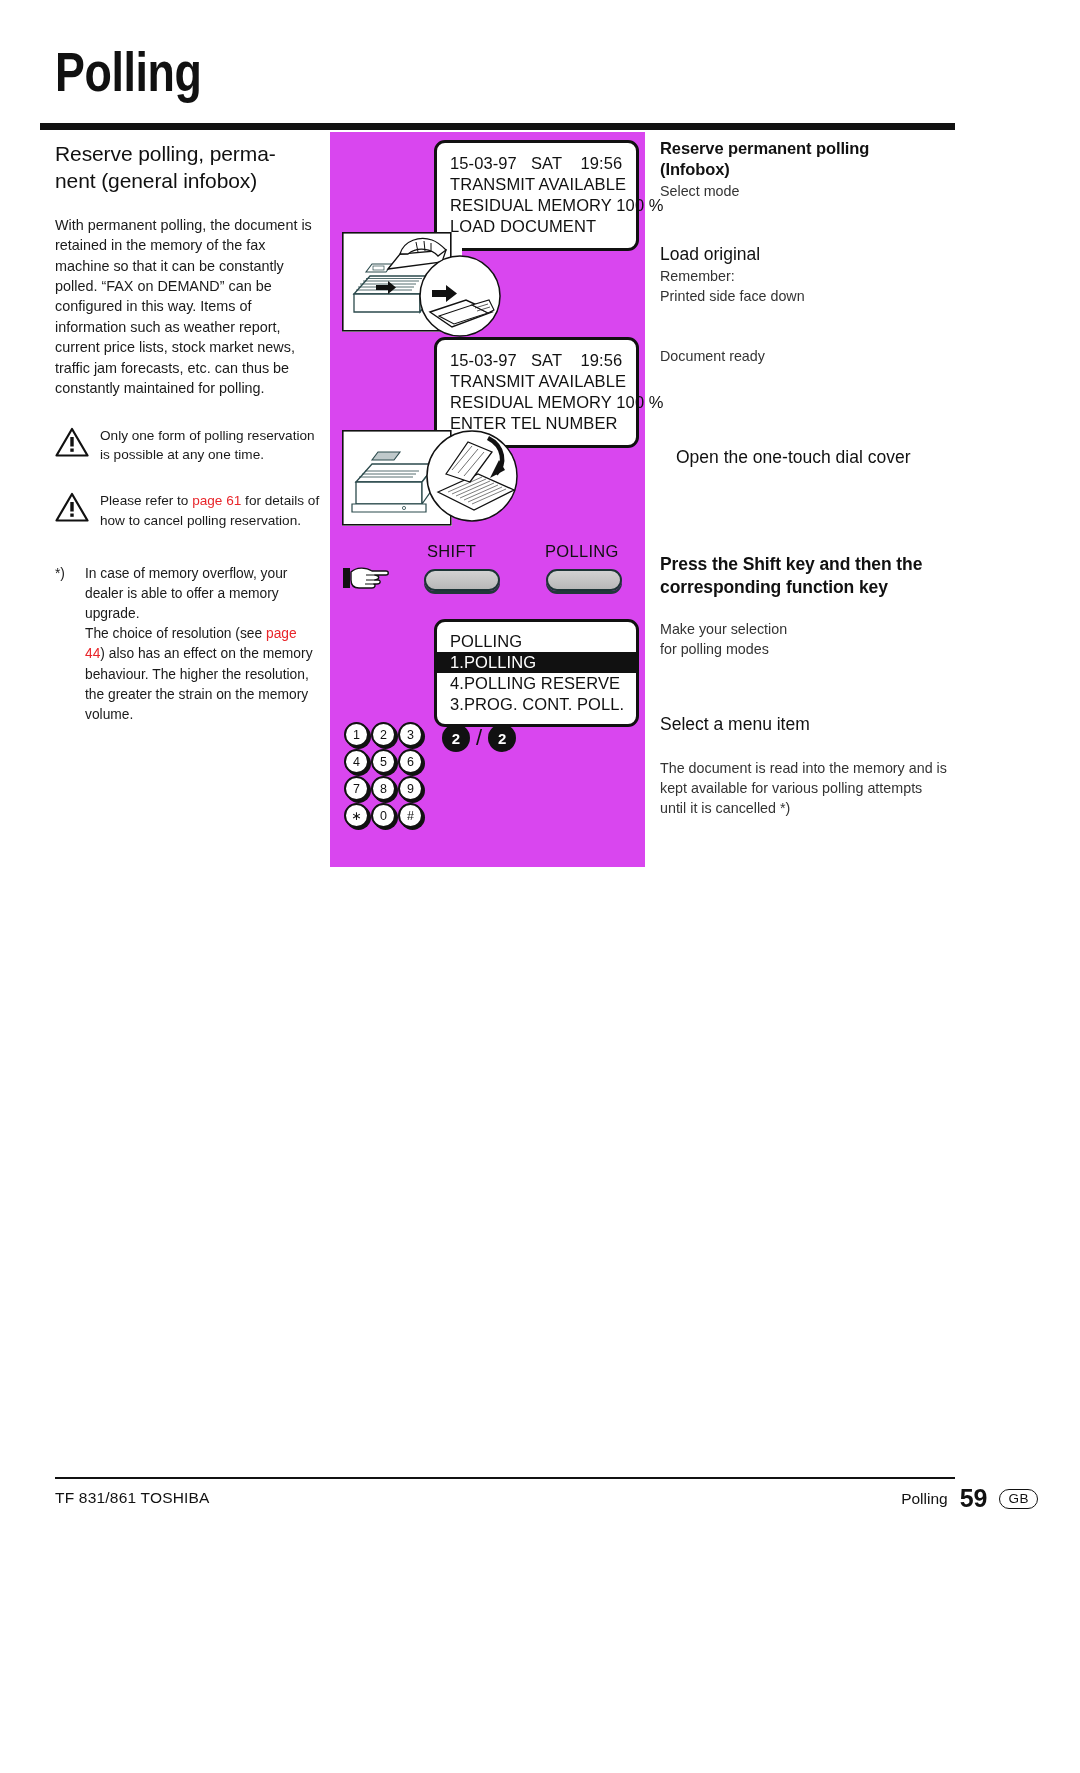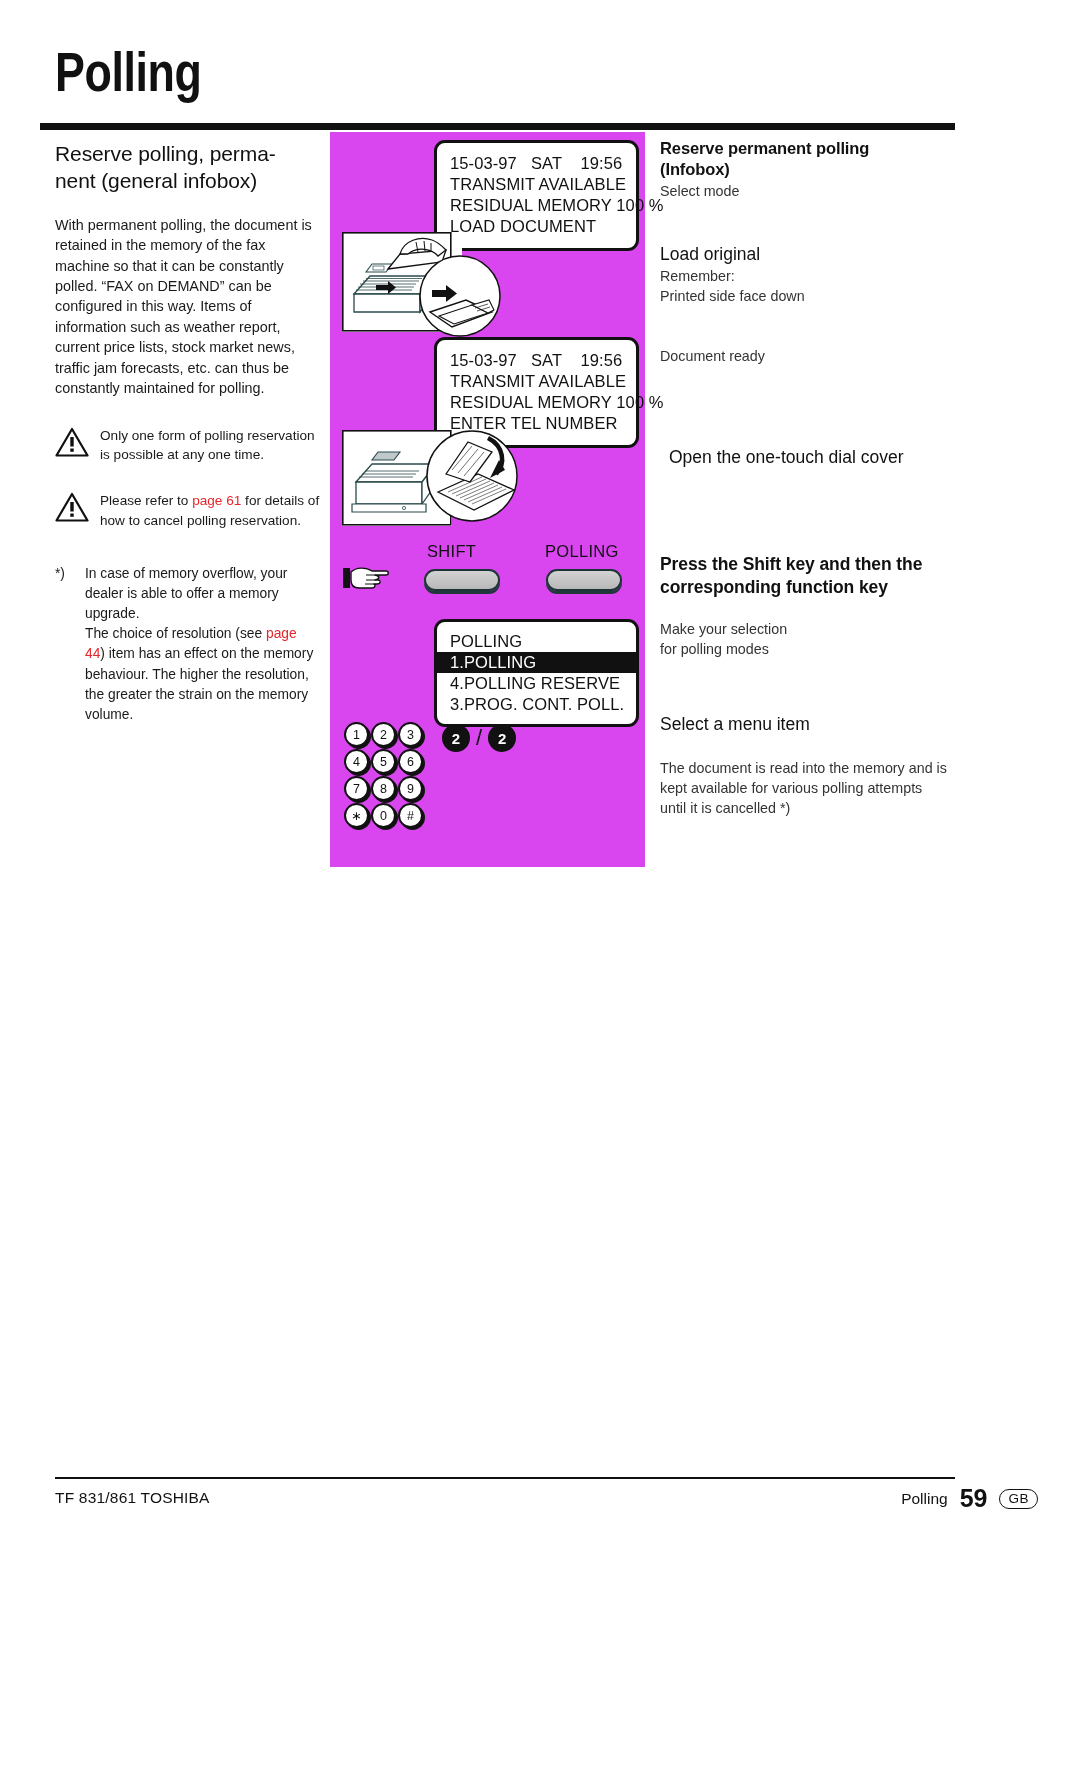--- a/index.html
+++ b/index.html
@@ -243,21 +243,21 @@
           <polygon points="17,2 32.5,28.5 1.5,28.5" fill="none" stroke="#111" stroke-width="2.2" stroke-linejoin="round"></polygon>
           <rect x="15.3" y="10" width="3.4" height="9.5" fill="#111"></rect>
           <rect x="15.3" y="21.5" width="3.4" height="3.3" fill="#111"></rect>
         </svg>
       </span>
       <span class="note-text"><span>Please refer to </span><span class="red">page 61</span><span> for details of how to cancel polling reservation.</span></span>
     </div>
 
     <div class="footnote">
       <span class="mark">*)</span>
-      <span><span>In case of memory overflow, your dealer is able to offer a memory upgrade.</span><br><span>The choice of resolution (see </span><span class="red">page 44</span><span>) item has an effect on the memory behaviour. The higher the resolution, the greater the strain on the memory volume.</span></span>
+      <span><span>In case of memory overflow, your dealer is able to offer a memory upgrade.</span><br><span>The choice of resolution (see </span><span class="red">page 44</span><span>) also has an effect on the memory behaviour. The higher the resolution, the greater the strain on the memory volume.</span></span>
     </div>
   </div>
 
   <div class="col-mid">
 
     <div class="lcd" style="left:104px; top:8px; width:205px;">
       <div class="lcd-row">15-03-97   SAT    19:56</div>
       <div class="lcd-row">TRANSMIT AVAILABLE</div>
       <div class="lcd-row">RESIDUAL MEMORY 100 %</div>
       <div class="lcd-row">LOAD DOCUMENT</div>
@@ -416,21 +416,21 @@
 
     <div style="position:absolute; left:0; top:105px; width:290px;">
       <div class="r-head">Load original</div>
       <div class="r-sub">Remember:<br>Printed side face down</div>
     </div>
 
     <div style="position:absolute; left:0; top:208px; width:290px;">
       <div class="r-sub">Document ready</div>
     </div>
 
-    <div style="position:absolute; left:9px; top:308px; width:290px;">
+    <div style="position:absolute; left:16px; top:308px; width:290px;">
       <div class="r-head">Open the one-touch dial cover</div>
     </div>
 
     <div style="position:absolute; left:0; top:415px; width:290px;">
       <div class="r-head-b" style="font-size:17.5px;">Press the Shift key and then the<br>corresponding function key</div>
       <div class="r-sub" style="margin-top:20px;">Make your selection<br>for polling modes</div>
     </div>
 
     <div style="position:absolute; left:0; top:575px; width:290px;">
       <div class="r-head">Select a menu item</div>

